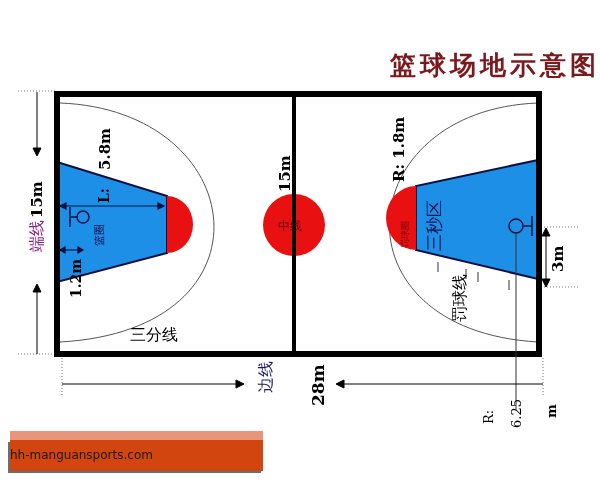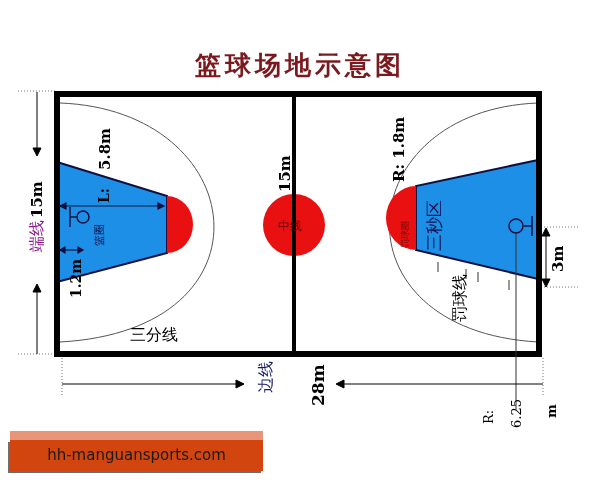--- a/index.html
+++ b/index.html
@@ -1,31 +1,31 @@
 <!DOCTYPE html>
 <html><head>
   <meta charset="utf-8">
   <style>
     html, body { margin: 0; padding: 0; background: #ffffff; }
     body { width: 600px; height: 480px; position: relative; overflow: hidden; font-family: "DejaVu Serif", serif; }
     .title {
-      position: absolute; left: 0; top: 48px; width: 600px; text-align: center;
+      position: absolute; left: 0; top: 48px; width: 600px; text-align: right;
       font-family: "DejaVu Serif", serif; font-size: 26px; font-weight: bold;
       color: #7a1a1f; letter-spacing: 4px;
     }
     svg.court { position: absolute; left: 0; top: 0; }
     .watermark {
       position: absolute; left: 10px; top: 431px; width: 253px; height: 40px;
     }
     .watermark .stripe { position: absolute; left: 0; top: 0; width: 253px; height: 9px; background: #e8967a; }
     .watermark .bar {
       position: absolute; left: 0; top: 9px; width: 253px; height: 31px; background: #d2450f;
       box-shadow: -2px 2px 0 #6d6d6d;
-      color: #1a1a1a; font-family: "DejaVu Sans", sans-serif; font-size: 15px;
-      line-height: 31px; text-align: center;
+      color: #1a1a1a; font-family: "DejaVu Sans", sans-serif; font-size: 12px;
+      line-height: 31px; 
     }
     .svgtext { font-family: "DejaVu Serif", serif; }
   </style>
 </head>
 <body>
 
 <div class="title">篮球场地示意图</div>
 
 <svg class="court" width="600" height="480" viewBox="0 0 600 480" xmlns="http://www.w3.org/2000/svg">
 

